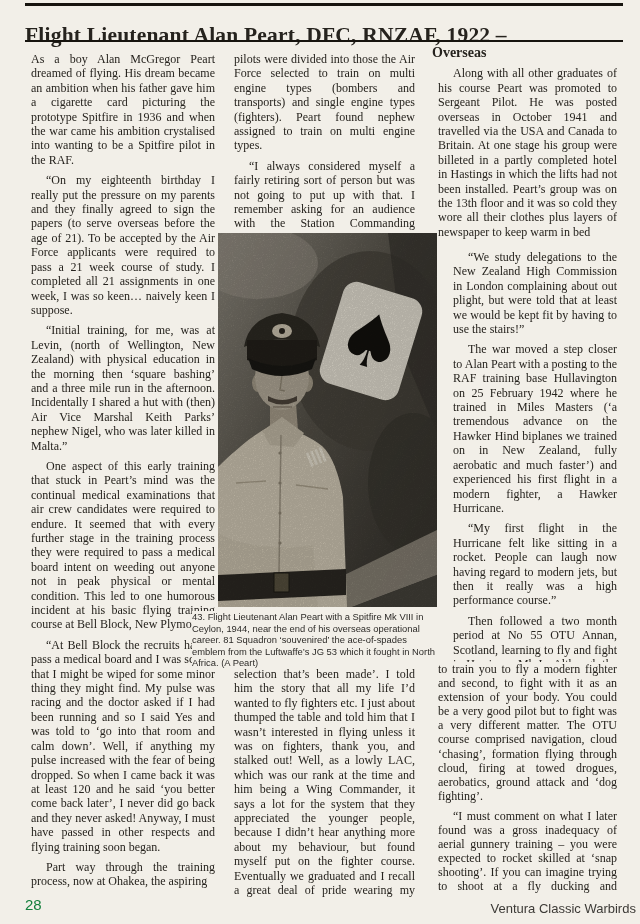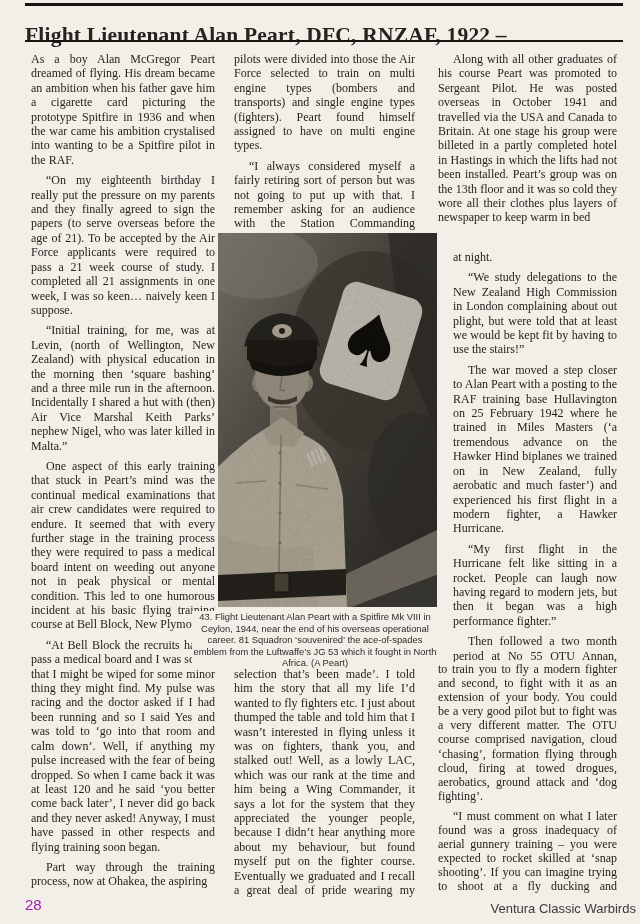--- a/index.html
+++ b/index.html
@@ -29,25 +29,25 @@
   #col-right-wrap { left:447px; top:244px; width:176px; height:418px; }
   #col-right-bot { left:432px; top:656px; width:191px; height:238px; line-height:14.1px; }
   .overseas-heading { margin:0 0 3px 0; font-size:14px; font-weight:bold; text-align:left; }
   .photo {
     position:absolute; left:218px; top:233px; width:219px; height:374px; z-index:2;
   }
   .photo svg { display:block; width:219px; height:374px; }
   .caption {
     position:absolute; left:192px; top:611px; width:246px; z-index:3;
     font-family:"Liberation Sans", sans-serif; font-size:9.4px; line-height:11.6px;
-    color:#2d2b28; background:#f2efe8; text-align:center;
+    color:#2d2b28; background:#f2efe8; text-align:left;
   }
   .footer-num {
     position:absolute; left:25px; top:896px;
-    font-family:"Liberation Sans", sans-serif; font-size:15px; color:#a21caf;
+    font-family:"Liberation Sans", sans-serif; font-size:15px; color:#15803d;
   }
   .footer-pub {
     position:absolute; right:17px; top:901px;
     font-family:"Liberation Sans", sans-serif; font-size:13px; color:#3c3a36;
   }
 </style>
 </head>
 <body>
 
 <div class="page">
@@ -60,21 +60,21 @@
     <p class="flush">As a boy Alan McGregor Peart dreamed of flying. His dream became an ambition when his father gave him a cigarette card picturing the prototype Spitfire in 1936 and when the war came his ambition crystalised into wanting to be a Spitfire pilot in the RAF.</p>
     <p>“On my eighteenth birthday I really put the pressure on my parents and they finally agreed to sign the papers (to serve overseas before the age of 21). To be accepted by the Air Force applicants were required to pass a 21 week course of study. I completed all 21 assignments in one week, I was so keen… naively keen I suppose.</p>
     <p>“Initial training, for me, was at Levin, (north of Wellington, New Zealand) with physical education in the morning then ‘square bashing’ and a three mile run in the afternoon. Incidentally I shared a hut with (then) Air Vice Marshal Keith Parks’ nephew Nigel, who was later killed in Malta.”</p>
     <p>One aspect of this early training that stuck in Peart’s mind was the continual medical examinations that air crew candidates were required to endure. It seemed that with every further stage in the training process they were required to pass a medical board intent on weeding out anyone not in peak physical or mental condition. This led to one humorous incident at his basic flying training course at Bell Block, New Plymouth.</p>
     <p>“At Bell Block the recruits had to pass a medical board and I was scared that I might be wiped for some minor thing they might find. My pulse was racing and the doctor asked if I had been running and so I said Yes and was told to ‘go into that room and calm down’. Well, if anything my pulse increased with the fear of being dropped. So when I came back it was at least 120 and he said ‘you better come back later’, I never did go back and they never asked! Anyway, I must have passed in other respects and flying training soon began.</p>
     <p>Part way through the training process, now at Ohakea, the aspiring</p>
     <p>“My first instructor was Pilot Officer Clark and off we went in a Tiger Moth. I thought this was marvellous!”</p>
   </div>
 
   <div class="col" id="col-mid-top">
-    <p class="flush">pilots were divided into those the Air Force selected to train on multi engine types (bombers and transports) and single engine types (fighters). Peart found himself assigned to have on multi engine types.</p>
+    <p class="flush">pilots were divided into those the Air Force selected to train on multi engine types (bombers and transports) and single engine types (fighters). Peart found nephew assigned to train on multi engine types.</p>
     <p>“I always considered myself a fairly retiring sort of person but was not going to put up with that. I remember asking for an audience with the Station Commanding Officer, going into his office and asking why I was put onto bombers. He said, ‘well that’s the</p>
   </div>
 
   <div class="photo">
     <svg viewBox="0 0 219 374" xmlns="http://www.w3.org/2000/svg">
       <defs>
         <linearGradient id="pbg" x1="0" y1="0" x2="1" y2="1">
           <stop offset="0" stop-color="#8e897e"></stop>
           <stop offset="0.45" stop-color="#57534a"></stop>
           <stop offset="1" stop-color="#2e2b26"></stop>
@@ -150,28 +150,28 @@
     </svg>
   </div>
 
   <div class="caption">43. Flight Lieutenant Alan Peart with a Spitfire Mk VIII in Ceylon, 1944, near the end of his overseas operational career. 81 Squadron ‘souvenired’ the ace-of-spades emblem from the Luftwaffe’s JG 53 which it fought in North Africa. (A Peart)</div>
 
   <div class="col" id="col-mid-bot">
     <p class="flush">selection that’s been made’. I told him the story that all my life I’d wanted to fly fighters etc. I just about thumped the table and told him that I wasn’t interested in flying unless it was on fighters, thank you, and stalked out! Well, as a lowly LAC, which was our rank at the time and him being a Wing Commander, it says a lot for the system that they appreciated the younger people, because I didn’t hear anything more about my behaviour, but found myself put on the fighter course. Eventually we graduated and I recall a great deal of pride wearing my pilots ‘wings’.”</p>
   </div>
 
   <div class="col" id="col-right-top">
+    <h2 class="overseas-heading">Overseas</h2>
     <p>Along with all other graduates of his course Peart was promoted to Sergeant Pilot. He was posted overseas in October 1941 and travelled via the USA and Canada to Britain. At one stage his group were billeted in a partly completed hotel in Hastings in which the lifts had not been installed. Peart’s group was on the 13th floor and it was so cold they wore all their clothes plus layers of newspaper to keep warm in bed</p>
   </div>
 
   <div class="col" id="col-right-wrap">
-    <p class="flush">at night.</p>
     <p>“We study delegations to the New Zealand High Commission in London complaining about out plight, but were told that at least we would be kept fit by having to use the stairs!”</p>
     <p>The war moved a step closer to Alan Peart with a posting to the RAF training base Hullavington on 25 February 1942 where he trained in Miles Masters (‘a tremendous advance on the Hawker Hind biplanes we trained on in New Zealand, fully aerobatic and much faster’) and experienced his first flight in a modern fighter, a Hawker Hurricane.</p>
-    <p>“My first flight in the Hurricane felt like sitting in a rocket. People can laugh now having regard to modern jets, but then it began was a high performance fighter.”</p>
+    <p>“My first flight in the Hurricane felt like sitting in a rocket. People can laugh now having regard to modern jets, but then it really was a high performance course.”</p>
     <p>Then followed a two month period at No 55 OTU Annan, Scotland, learning to fly and fight in Hurricane Mk Is. Although the Hurricane was an eight gun fighter only two guns were used, to save ammunition.</p>
 
   </div>
 
   <div class="col" id="col-right-bot">
     <p class="flush">to train you to fly a modern fighter and second, to fight with it as an extension of your body. You could be a very good pilot but to fight was a very different matter. The OTU course comprised navigation, cloud ‘chasing’, formation flying through cloud, firing at towed drogues, aerobatics, ground attack and ‘dog fighting’.</p>
     <p>“I must comment on what I later found was a gross inadequacy of aerial gunnery training – you were expected to rocket skilled at ‘snap shooting’. If you can imagine trying to shoot at a fly ducking and weaving, it’s easy to realise how hard it is to hit a target which is</p>
   </div>
 
   <div class="footer-num">28</div>

